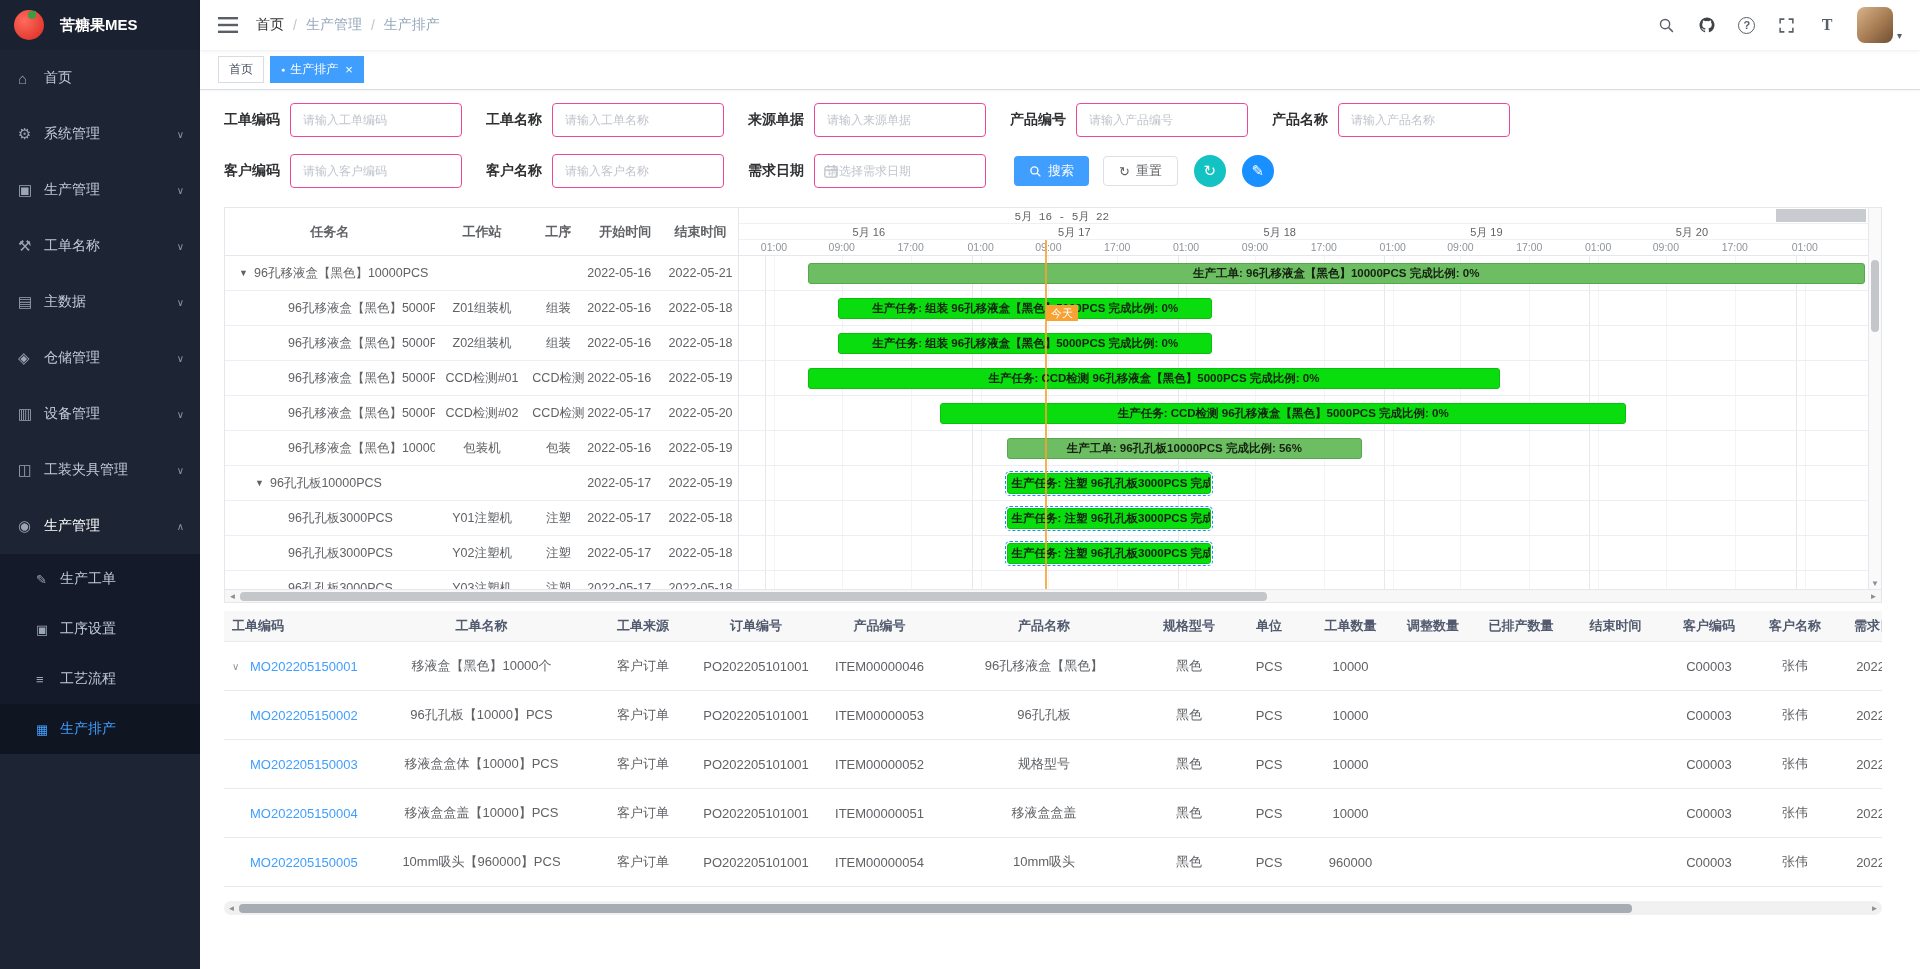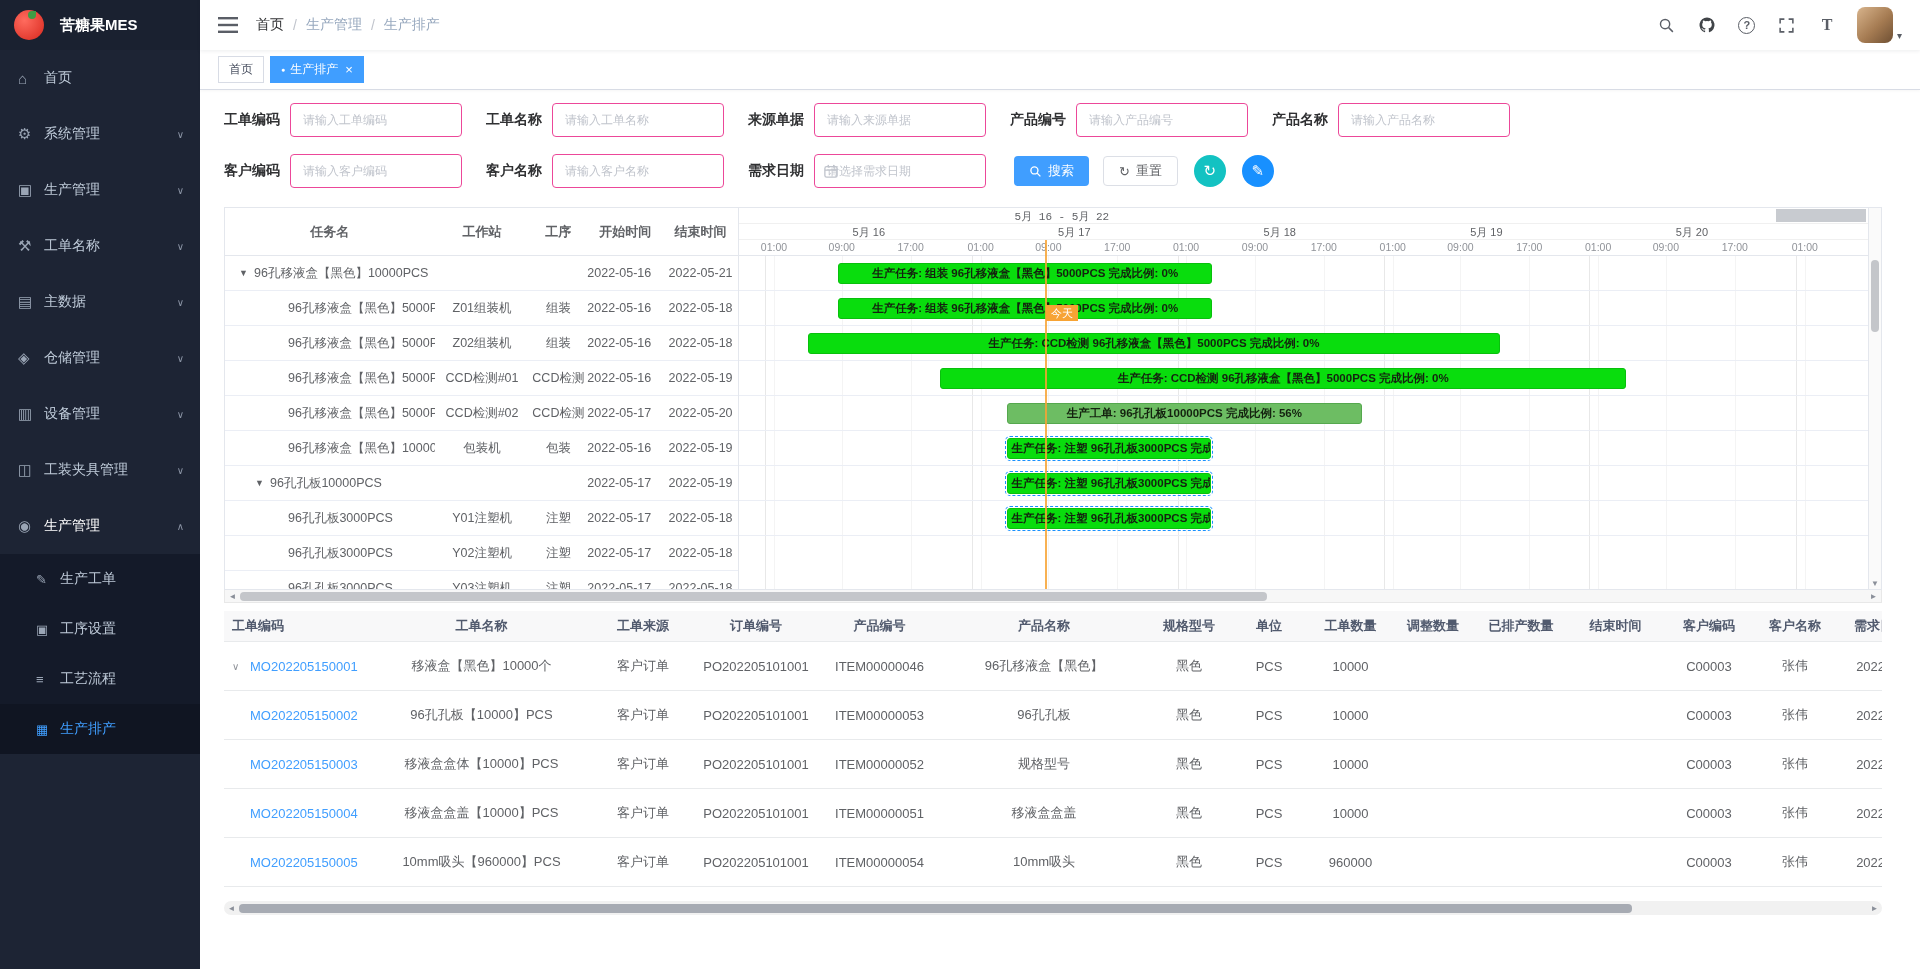--- a/index.html
+++ b/index.html
@@ -560,20 +560,23 @@
         </div>
         <div class="chart">
           <div class="contents">
             
           <div class="vline" style="left: 2.3%;"></div><div class="vline" style="left: 20.6%;"></div><div class="vline" style="left: 38.9%;"></div><div class="vline" style="left: 57.1%;"></div><div class="vline" style="left: 75.3%;"></div><div class="vline" style="left: 93.6%;"></div></div>
           <div class="contents">
             
           <div class="vline-h" style="left: 3.1%;"></div><div class="vline-h" style="left: 9.1%;"></div><div class="vline-h" style="left: 15.2%;"></div><div class="vline-h" style="left: 21.4%;"></div><div class="vline-h" style="left: 27.4%;"></div><div class="vline-h" style="left: 33.5%;"></div><div class="vline-h" style="left: 39.6%;"></div><div class="vline-h" style="left: 45.7%;"></div><div class="vline-h" style="left: 51.8%;"></div><div class="vline-h" style="left: 57.9%;"></div><div class="vline-h" style="left: 63.9%;"></div><div class="vline-h" style="left: 70%;"></div><div class="vline-h" style="left: 76.1%;"></div><div class="vline-h" style="left: 82.1%;"></div><div class="vline-h" style="left: 88.2%;"></div><div class="vline-h" style="left: 94.4%;"></div></div>
           <div class="rows-wrap">
 
+              <div class="crow">
+                <div class="bar order" style="left: 6.1%; width: 93.6%;">生产工单: 96孔移液盒【黑色】10000PCS 完成比例: 0%</div>
+              </div>
 
               <div class="crow">
                 <div class="bar task" style="left: 8.8%; width: 33.1%;">生产任务: 组装 96孔移液盒【黑色】5000PCS 完成比例: 0%</div>
               </div>
 
               <div class="crow">
                 <div class="bar task" style="left: 8.8%; width: 33.1%;">生产任务: 组装 96孔移液盒【黑色】5000PCS 完成比例: 0%</div>
               </div>
 
               <div class="crow">

